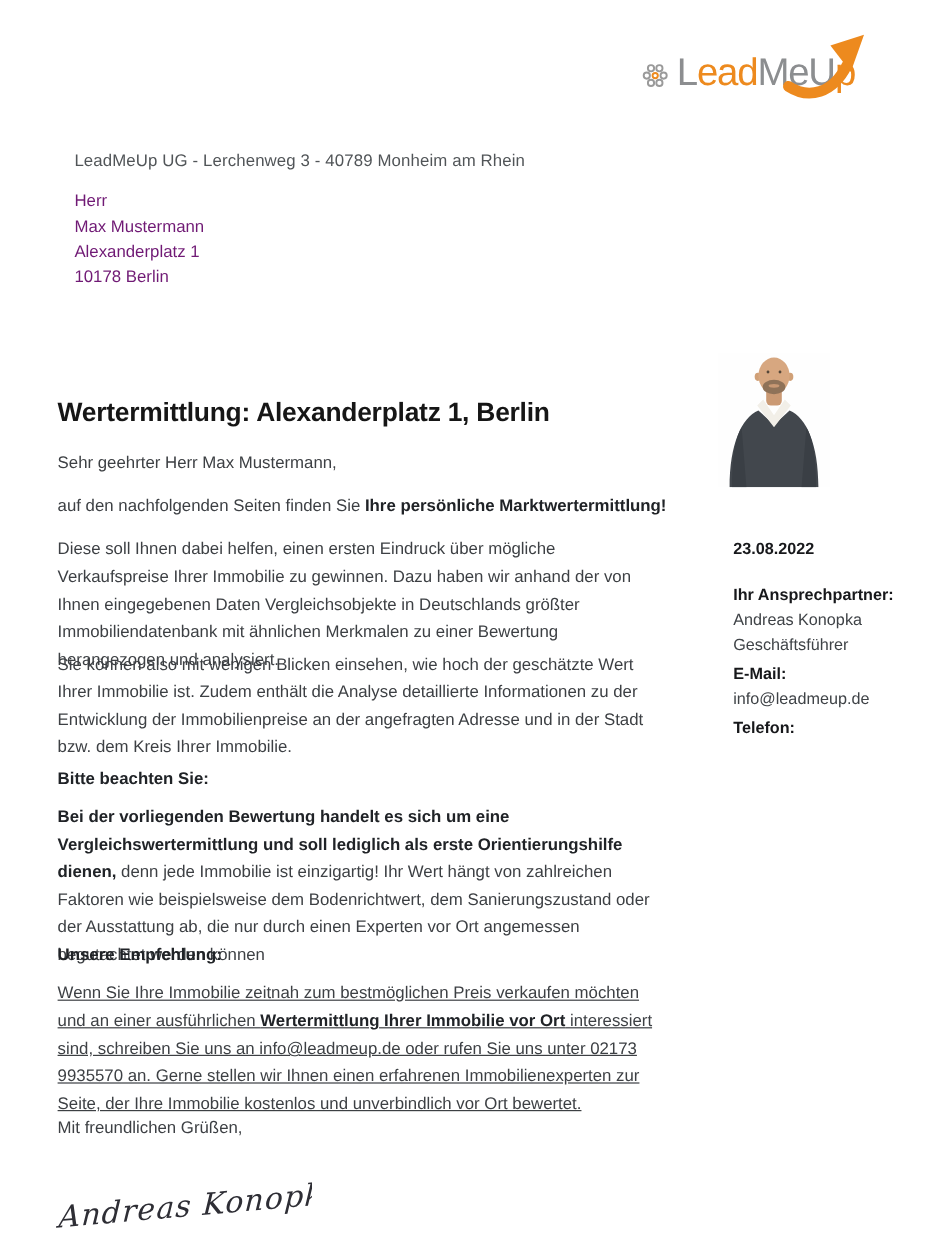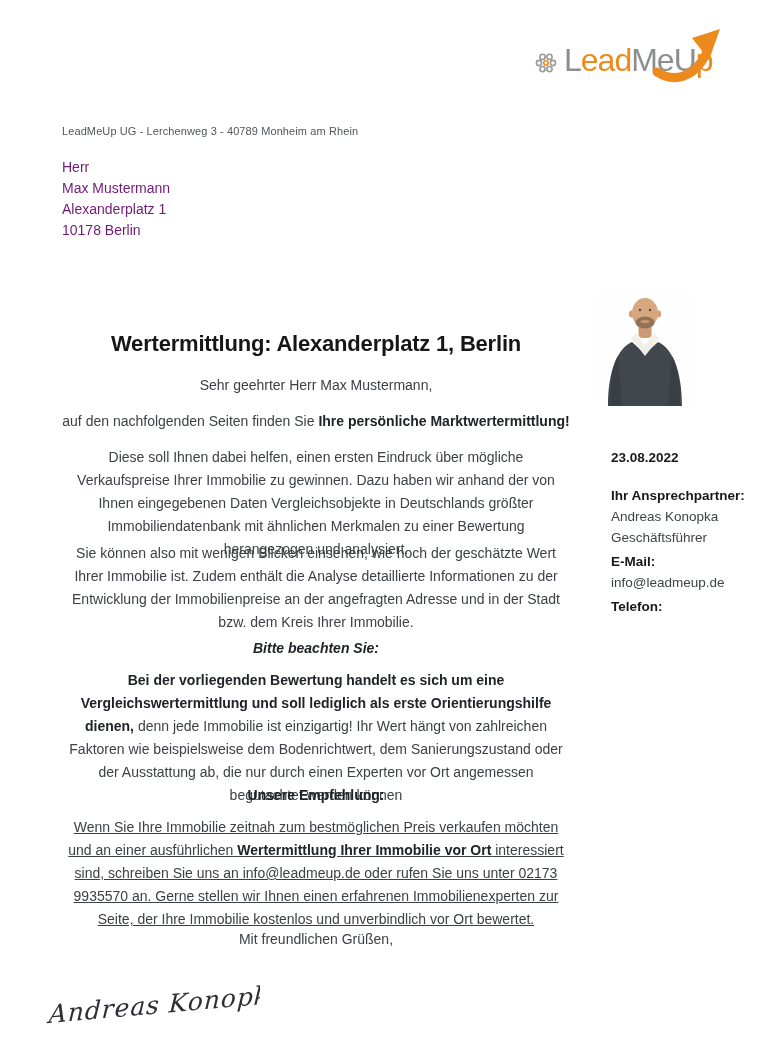--- a/index.html
+++ b/index.html
@@ -11,24 +11,24 @@
   
   .logo-word{
     left:564px;top:42px;font-size:32px;font-weight:400;letter-spacing:-1px;
     white-space:nowrap;z-index:1;
   }
   .logo-word .lg-gray{color:#8c8e90;}
   .logo-word .lg-orange{color:#ed8a1e;text-align:center;}
   .logo-dots{left:535px;top:47px;}
   .logo-arrow{left:650px;top:26px;z-index:2;pointer-events:none;}
   
-  .sender-line{left:62px;top:125px;font-size:11px;color:#515558;letter-spacing:.1px;}
+  .sender-line{left:62px;top:125px;font-size:14px;color:#515558;letter-spacing:.1px;}
   .recipient{left:62px;top:157px;font-size:14px;line-height:21px;color:#701a75;}
   
-  .col{left:62px;width:508px;text-align:center;}
+  .col{left:48px;width:508px;}
   .title{top:331px;font-size:22px;font-weight:700;color:#161616;letter-spacing:-.2px;}
   .body-block{font-size:14px;line-height:23px;color:#3d4044;}
   .greeting{top:374px;}
   .intro{top:410px;}
   .p1{top:446px;}
   .p2{top:542px;}
   .note-heading{top:637px;font-weight:700;color:#202327;}
   .note-para{top:669px;}
   .rec-heading{top:784px;font-weight:700;color:#202327;}
   .rec-para{top:816px;}
@@ -103,21 +103,21 @@
   <p class="abs col body-block greeting" style="margin:0;">Sehr geehrter Herr Max Mustermann,</p>
 
   <p class="abs col body-block intro" style="margin:0;">
     <span>auf den nachfolgenden Seiten finden Sie </span><b>Ihre persönliche Marktwertermittlung!</b>
   </p>
 
   <p class="abs col body-block p1" style="margin:0;">Diese soll Ihnen dabei helfen, einen ersten Eindruck über mögliche Verkaufspreise Ihrer Immobilie zu gewinnen. Dazu haben wir anhand der von Ihnen eingegebenen Daten Vergleichsobjekte in Deutschlands größter Immobiliendatenbank mit ähnlichen Merkmalen zu einer Bewertung herangezogen und analysiert.</p>
 
   <p class="abs col body-block p2" style="margin:0;">Sie können also mit wenigen Blicken einsehen, wie hoch der geschätzte Wert Ihrer Immobilie ist. Zudem enthält die Analyse detaillierte Informationen zu der Entwicklung der Immobilienpreise an der angefragten Adresse und in der Stadt bzw. dem Kreis Ihrer Immobilie.</p>
 
-  <p class="abs col body-block note-heading" style="margin:0;font-style:italic;">Bitte beachten Sie:</p>
+  <p class="abs col body-block note-heading" style="margin:0;">Bitte beachten Sie:</p>
 
   <p class="abs col body-block note-para" style="margin:0;">
     <b>Bei der vorliegenden Bewertung handelt es sich um eine Vergleichswertermittlung und soll lediglich als erste Orientierungshilfe dienen,</b><span> denn jede Immobilie ist einzigartig! Ihr Wert hängt von zahlreichen Faktoren wie beispielsweise dem Bodenrichtwert, dem Sanierungszustand oder der Ausstattung ab, die nur durch einen Experten vor Ort angemessen begutachtet werden können</span>
   </p>
 
   <p class="abs col body-block rec-heading" style="margin:0;">Unsere Empfehlung:</p>
 
   <p class="abs col body-block rec-para" style="margin:0;text-decoration:underline;">
     <span>Wenn Sie Ihre Immobilie zeitnah zum bestmöglichen Preis verkaufen möchten und an einer ausführlichen </span><b>Wertermittlung Ihrer Immobilie vor Ort</b><span> interessiert sind, schreiben Sie uns an info@leadmeup.de oder rufen Sie uns unter 02173 9935570 an. Gerne stellen wir Ihnen einen erfahrenen Immobilienexperten zur Seite, der Ihre Immobilie kostenlos und unverbindlich vor Ort bewertet.</span>
   </p>

